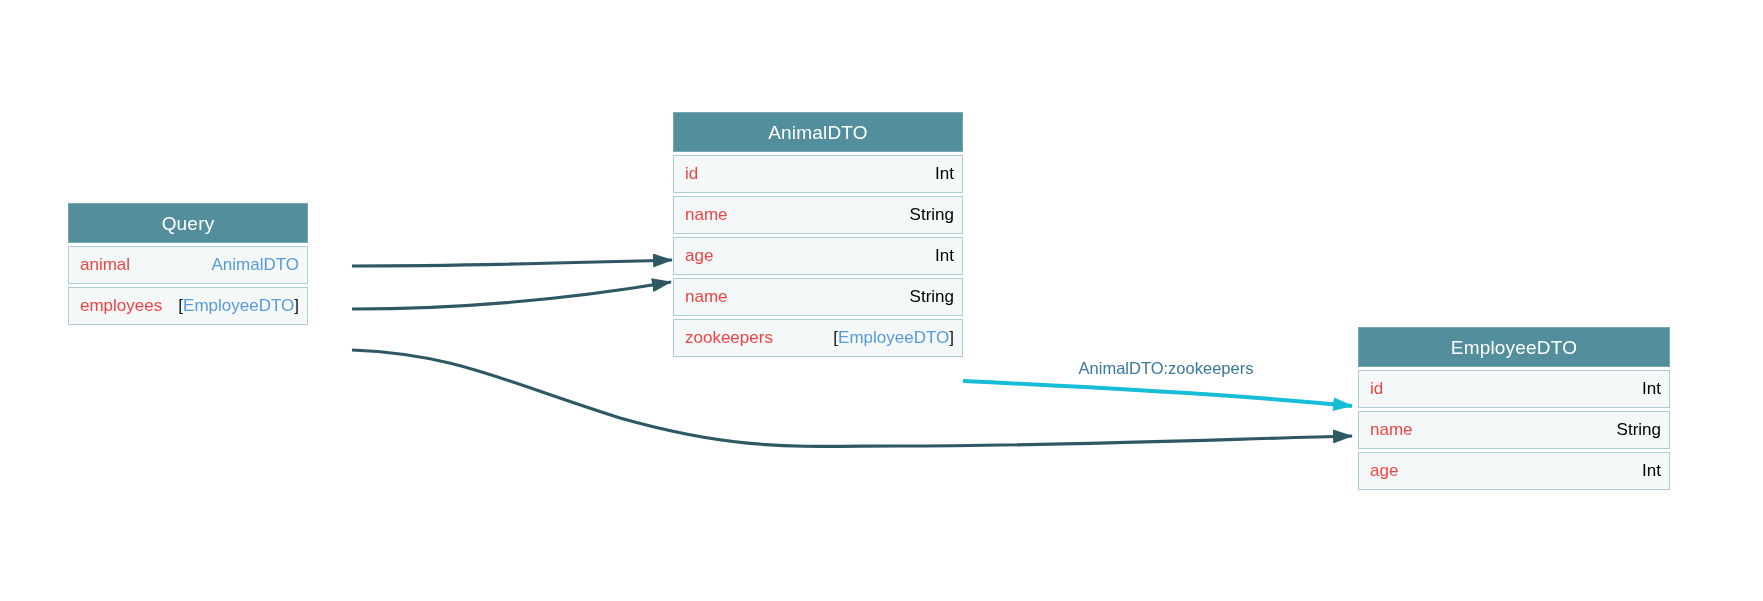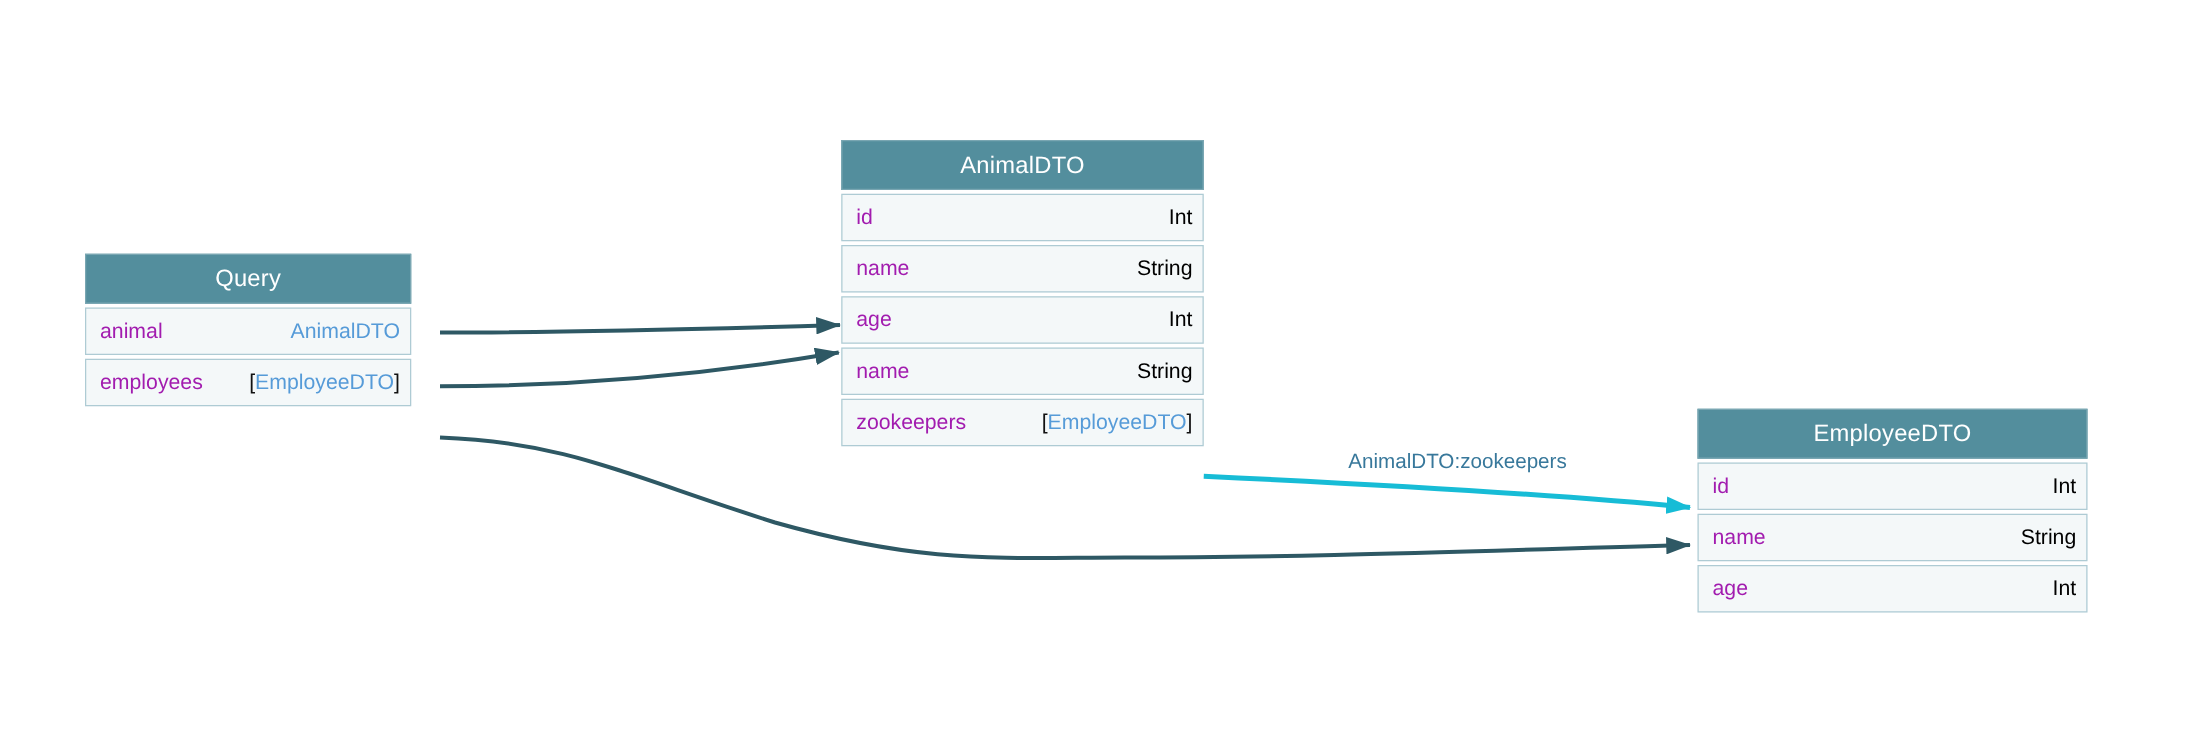--- a/index.html
+++ b/index.html
@@ -14,25 +14,25 @@
     font-size:19px;height:40px;line-height:40px;
     border:1px solid #79a6b2;box-sizing:border-box;
     cursor:pointer;letter-spacing:.2px;
   }
   .field-row{
     background:#f4f8f9;border:1px solid #aecbd4;box-sizing:border-box;
     height:38px;margin-top:3px;display:flex;align-items:center;
     justify-content:space-between;padding:0 8px 0 11px;
     font-size:17px;cursor:pointer;white-space:nowrap;
   }
-  .field-name{color:#a21caf;}
+  .field-name{color:#ef4444;}
   .field-type{color:#000000;}
   .type-link{color:#569bd8;cursor:pointer;}
   .type-bracket{color:#111111;}
-  #node-query{left:68px;top:203px;width:261px;border-radius:15px;}
+  #node-query{left:68px;top:203px;width:240px;border-radius:15px;}
   #node-animaldto{left:673px;top:112px;width:290px;}
   #node-employeedto{left:1358px;top:327px;width:312px;}
   #edges{position:absolute;left:0;top:0;pointer-events:none;}
   #edges path{pointer-events:stroke;}
   .edge{fill:none;stroke:#2e5864;stroke-width:3.2px;}
   .edge-highlight{fill:none;stroke:#17bcd6;stroke-width:4px;}
   .edge-label{fill:#38789b;font-size:16.5px;font-family:"Liberation Sans", sans-serif;}
 </style>
 </head>
 <body>

